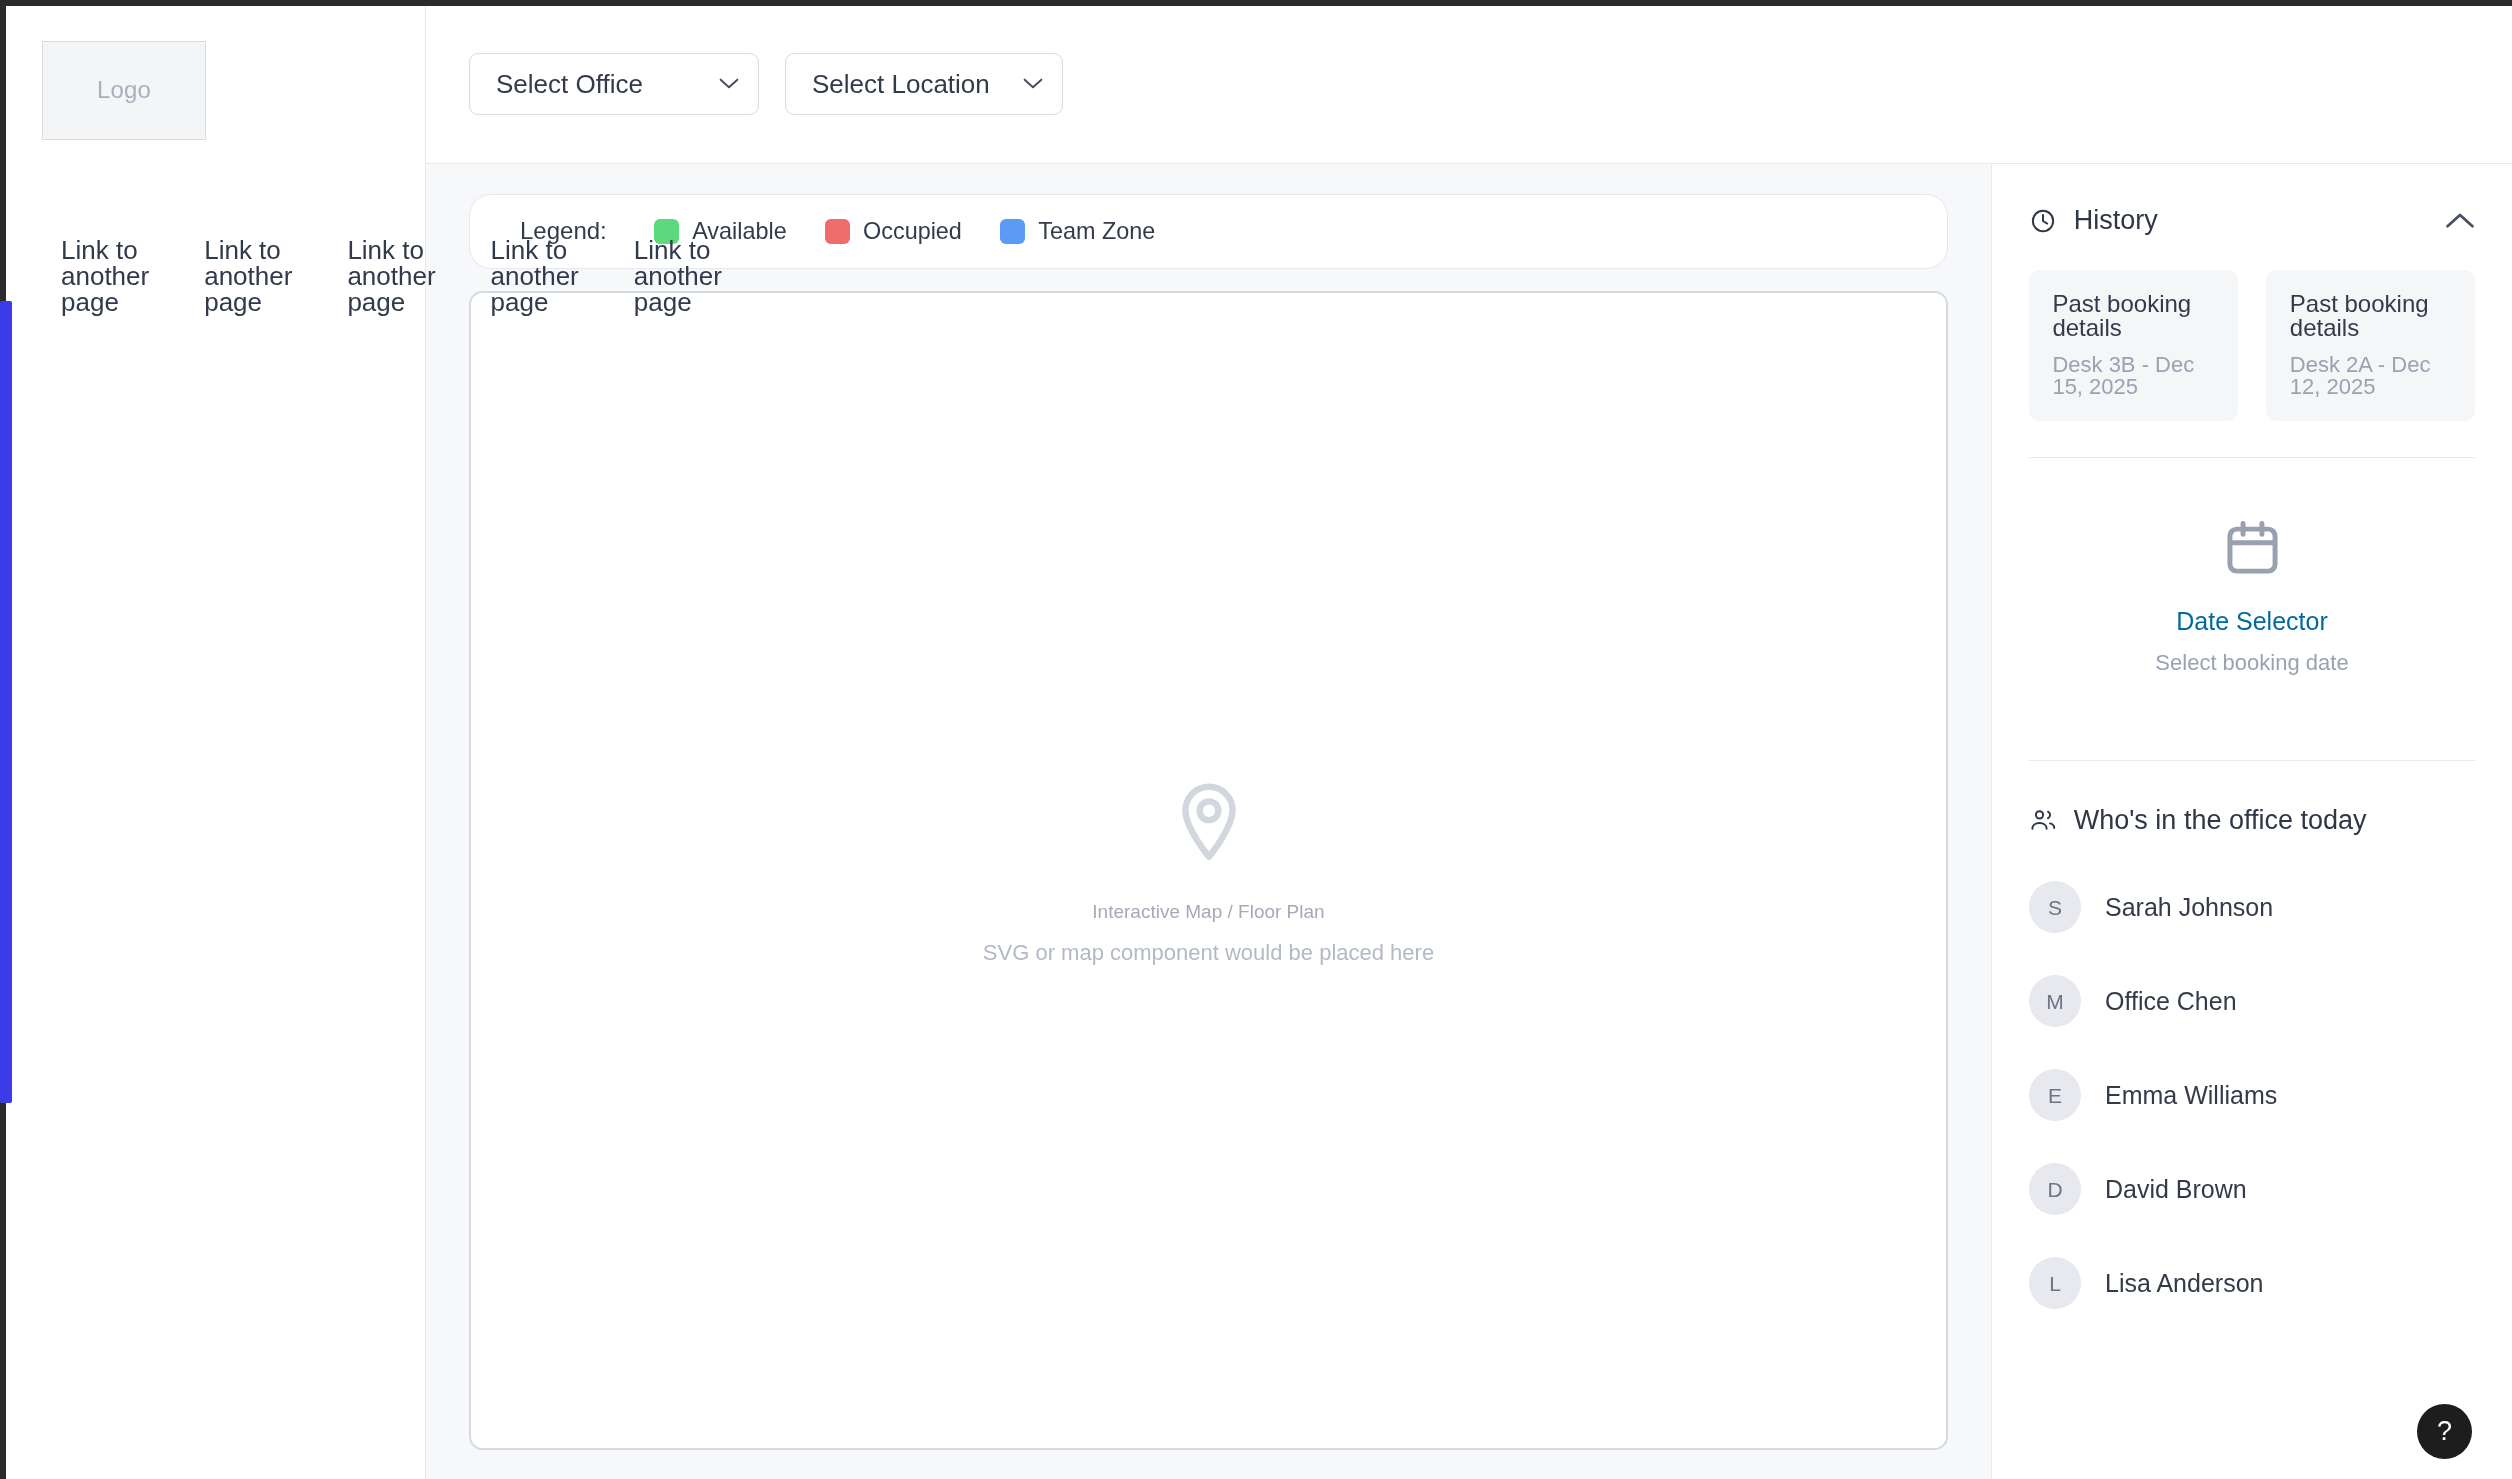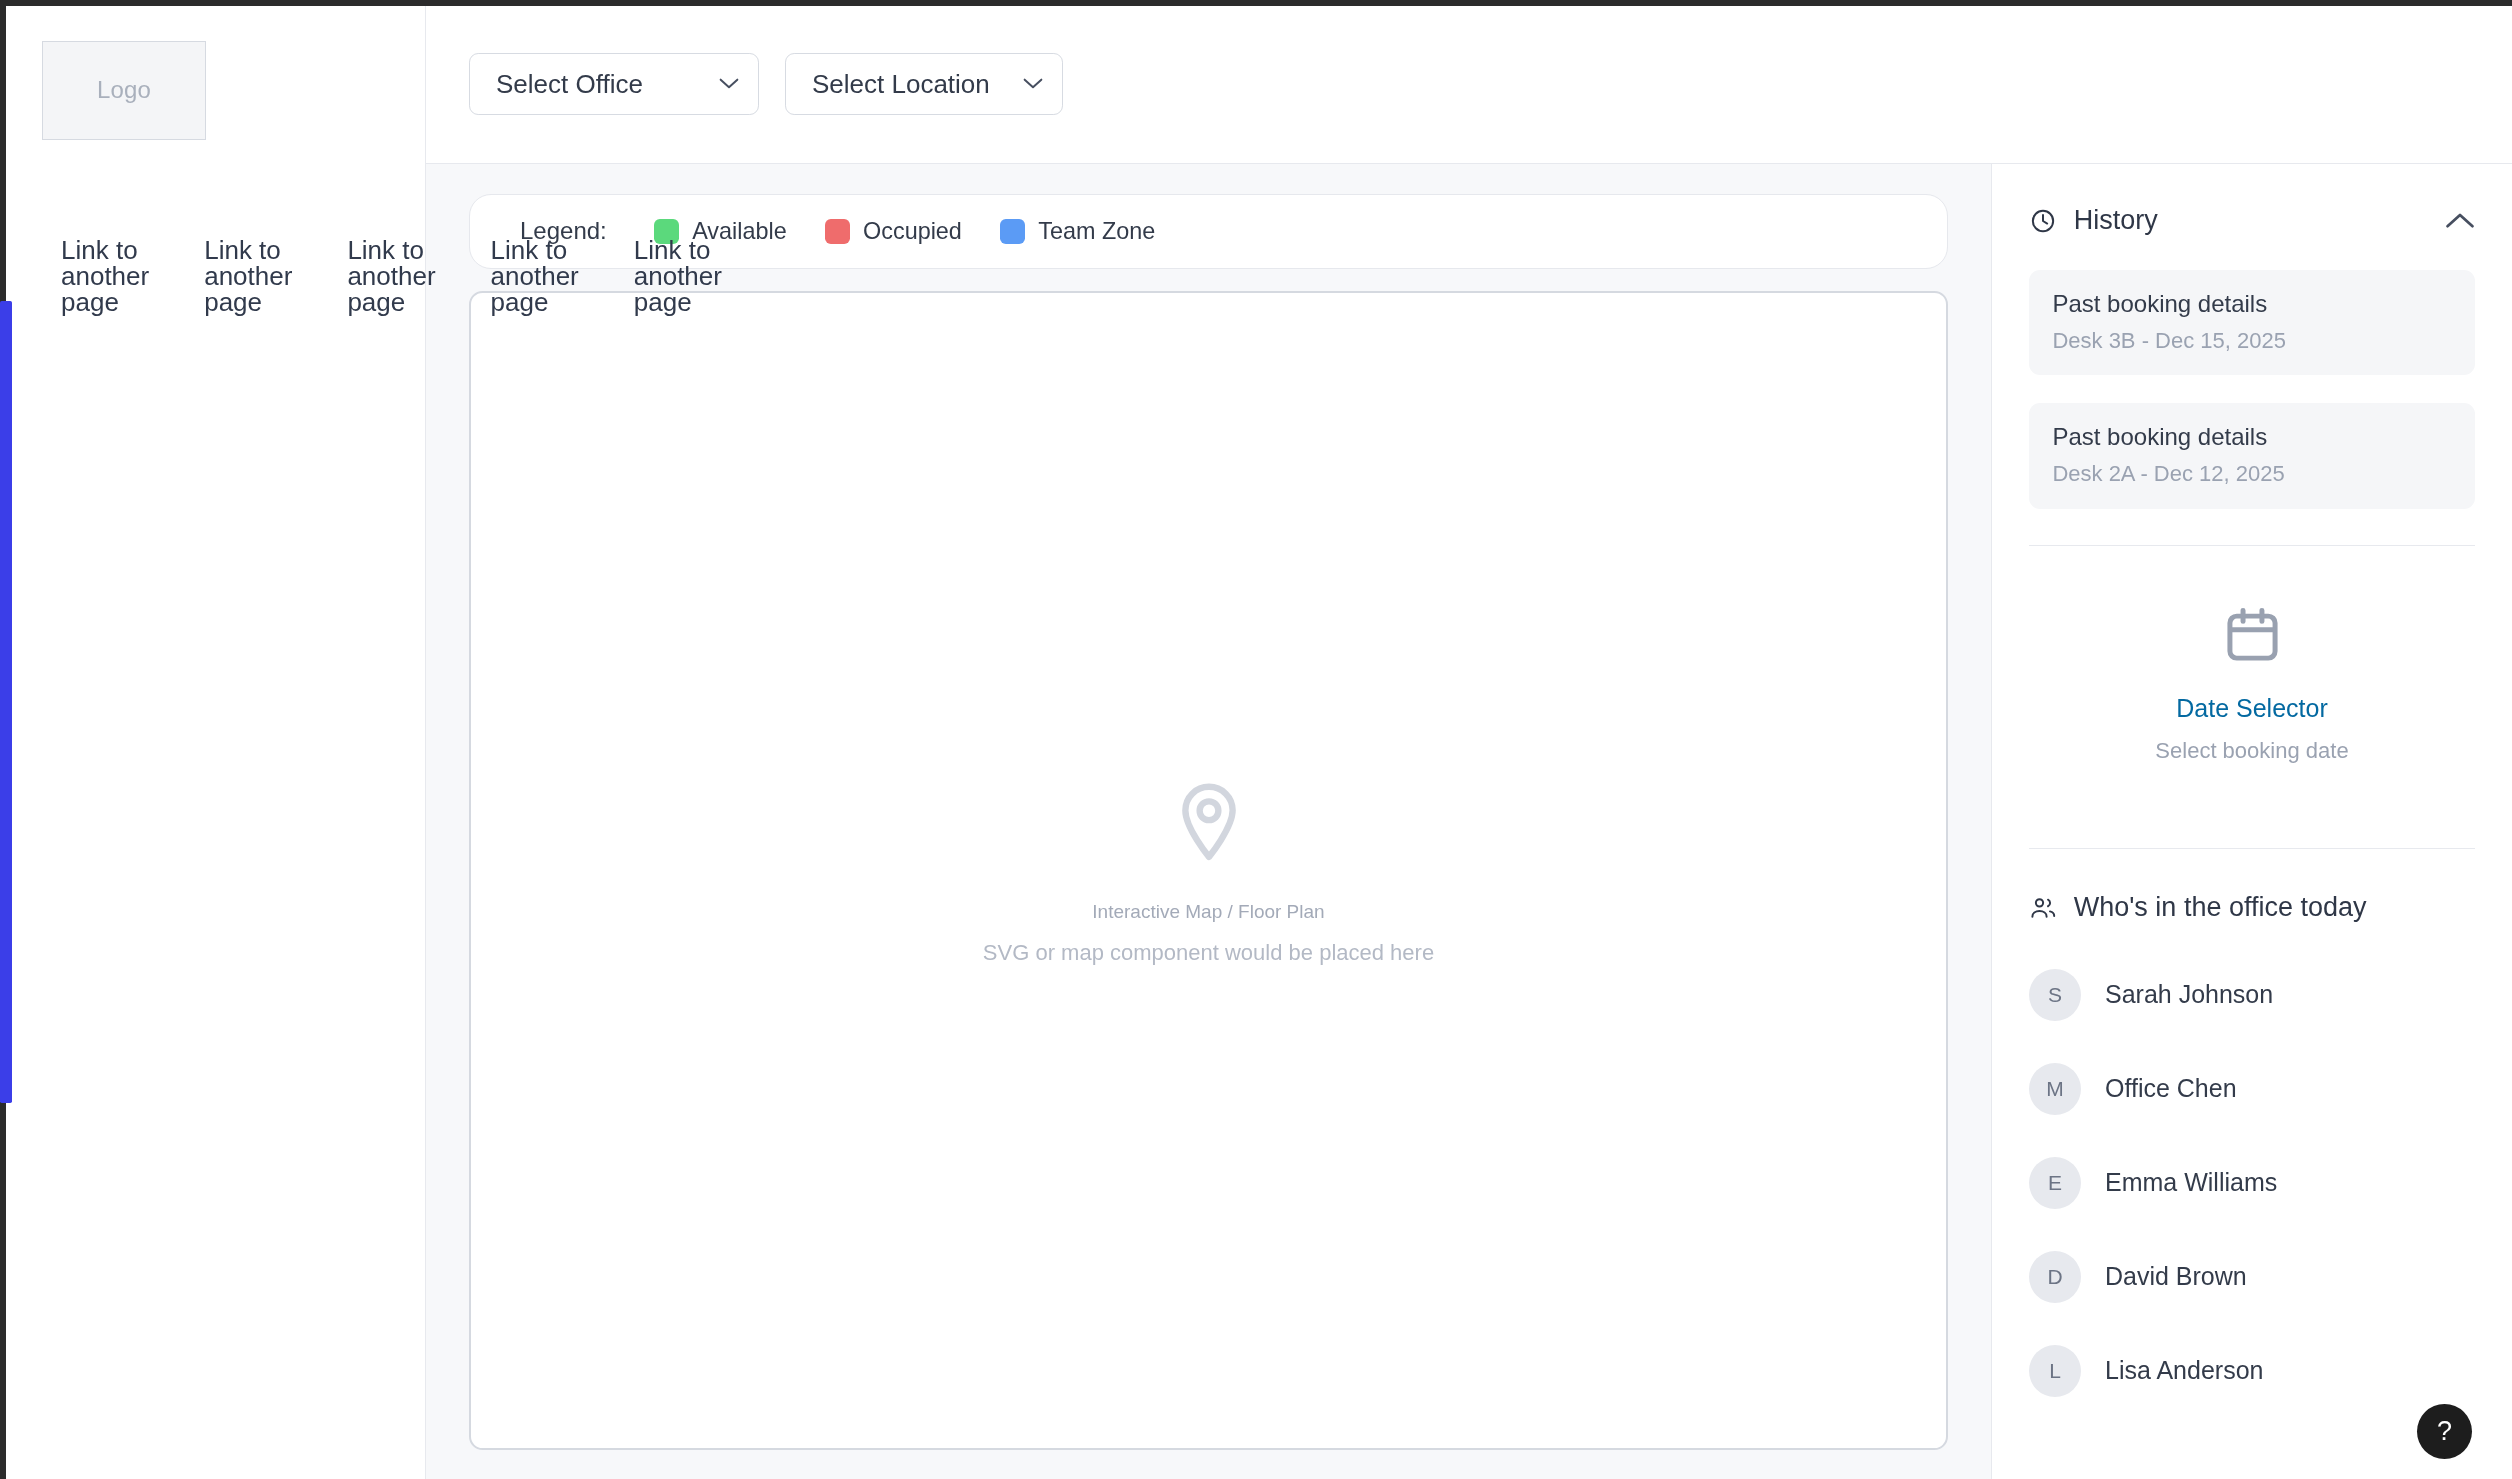--- a/index.html
+++ b/index.html
@@ -275,21 +275,21 @@
   .collapse-btn {
     width: 30px; height: 18.4px;
     cursor: pointer;
     flex: 0 0 auto;
   }
   .collapse-btn svg { width: 100%; height: 100%; display: block; }
 
   .history-list {
     margin-top: 29px;
     display: flex;
-    flex-direction: column;
+    flex-direction: row;
     gap: 28px;
   }
   .history-card {
     background: #f5f6f8;
     border-radius: 11px;
     padding: 22px 23.4px 23.4px 23.4px;
     cursor: pointer;
   }
   .history-title {
     font-size: 24px;

